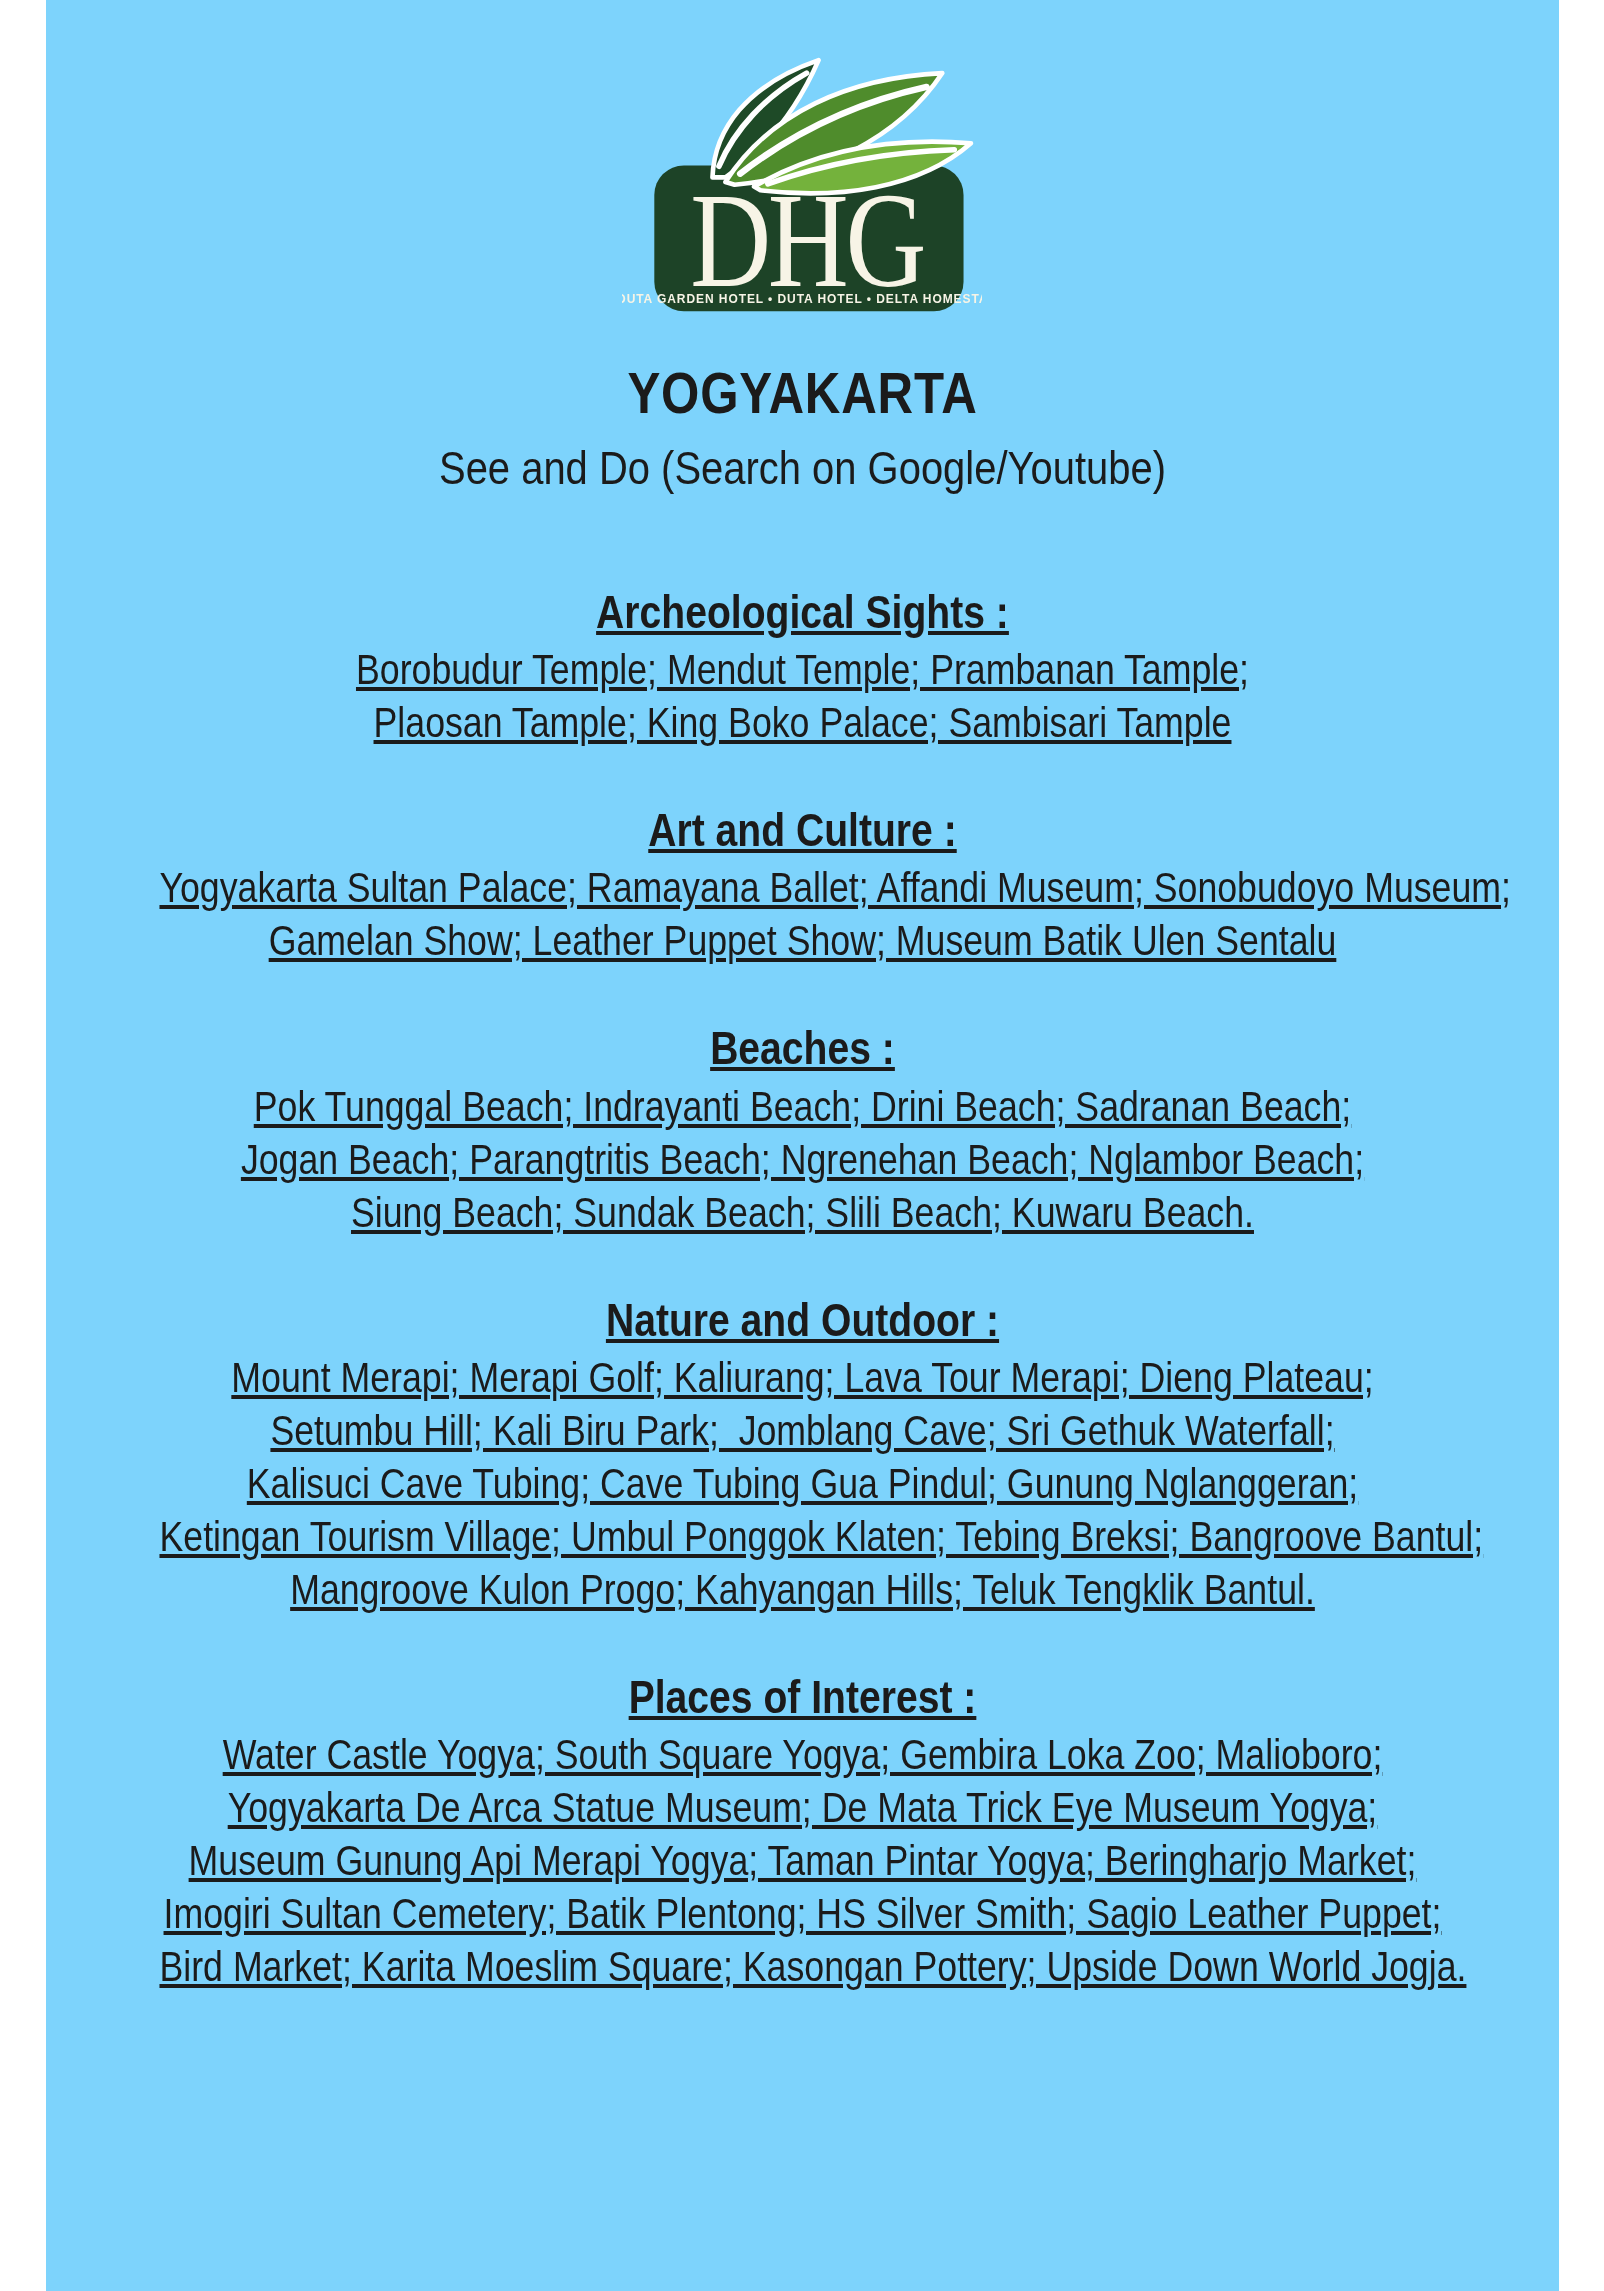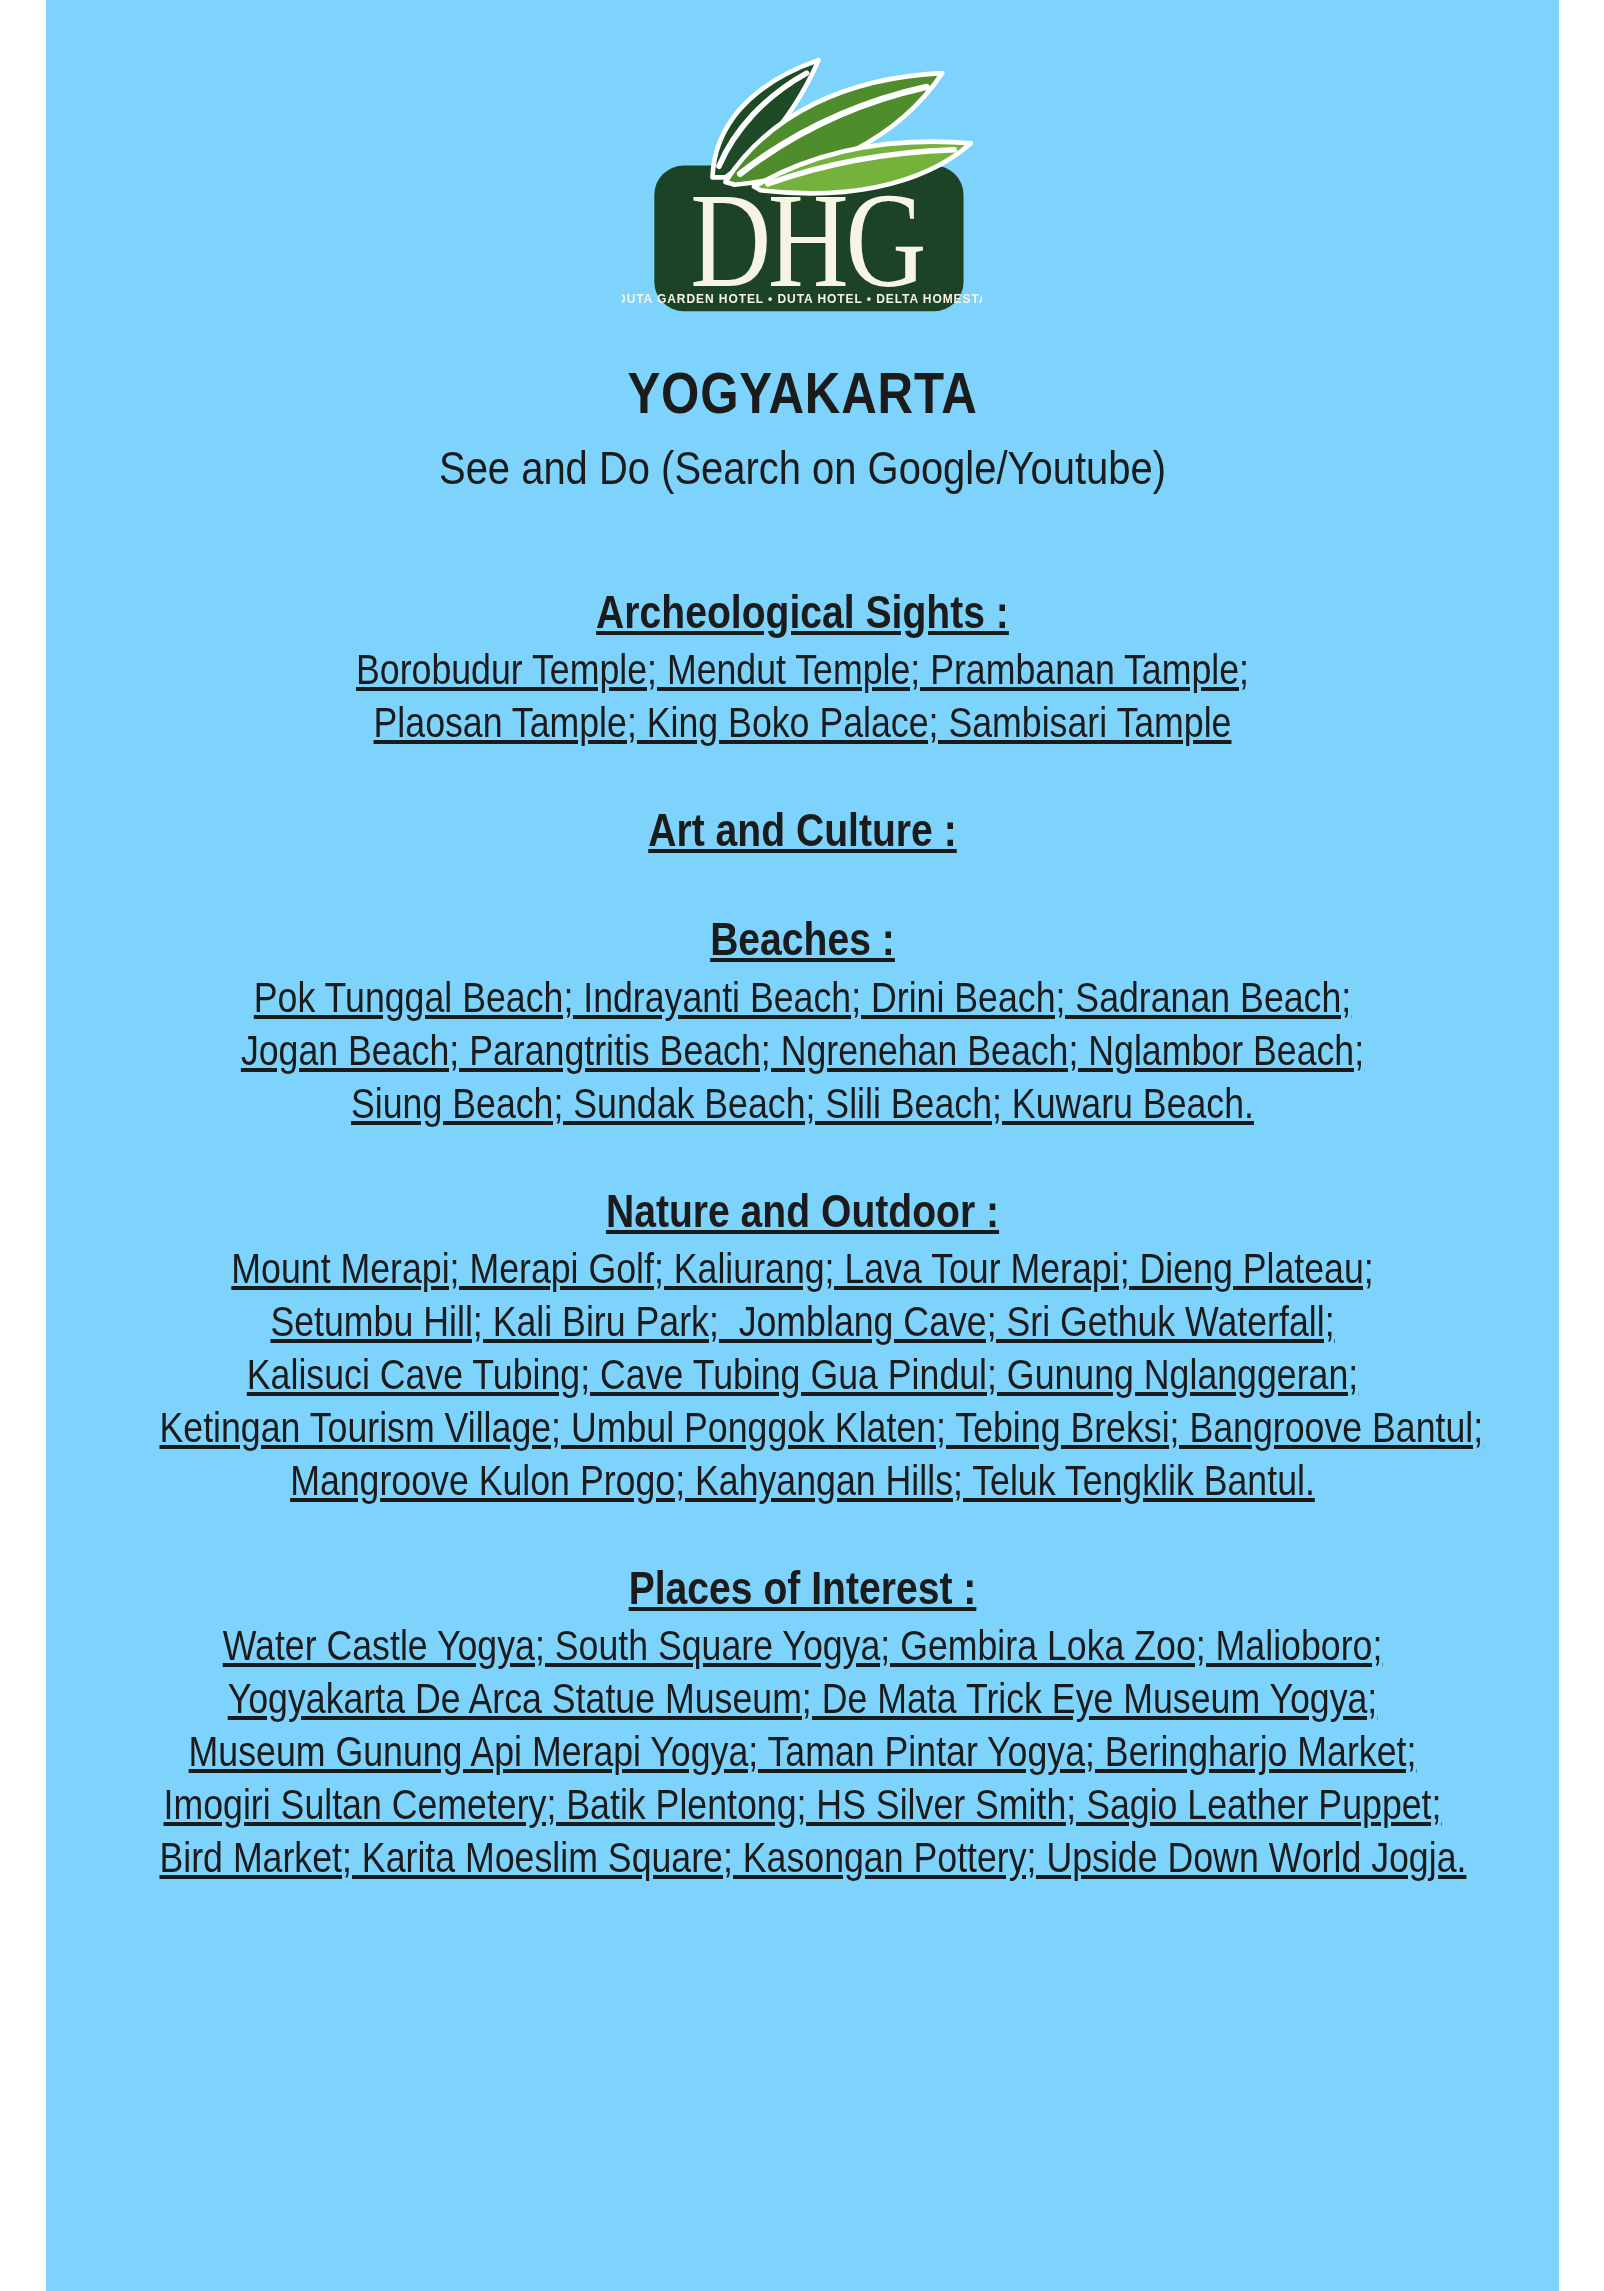--- a/index.html
+++ b/index.html
@@ -89,20 +89,24 @@
   <div>
       <section class="doc-section first">
         <h2 class="sec-heading squeeze">Archeological Sights :</h2>
         <div class="sec-lines">
           <div class="doc-line squeeze">Borobudur Temple; Mendut Temple; Prambanan Tample;</div>
           <div class="doc-line squeeze">Plaosan Tample; King Boko Palace; Sambisari Tample</div>
         </div>
       </section>
       <section class="doc-section">
         <h2 class="sec-heading squeeze">Art and Culture :</h2>
+        <div class="sec-lines">
+          <div class="doc-line squeeze">Yogyakarta Sultan Palace; Ramayana Ballet; Affandi Museum; Sonobudoyo Museum;</div>
+          <div class="doc-line squeeze">Gamelan Show; Leather Puppet Show; Museum Batik Ulen Sentalu</div>
+        </div>
       </section>
       <section class="doc-section">
         <h2 class="sec-heading squeeze">Beaches :</h2>
         <div class="sec-lines">
           <div class="doc-line squeeze">Pok Tunggal Beach; Indrayanti Beach; Drini Beach; Sadranan Beach;</div>
           <div class="doc-line squeeze">Jogan Beach; Parangtritis Beach; Ngrenehan Beach; Nglambor Beach;</div>
           <div class="doc-line squeeze">Siung Beach; Sundak Beach; Slili Beach; Kuwaru Beach.</div>
         </div>
       </section>
       <section class="doc-section">

